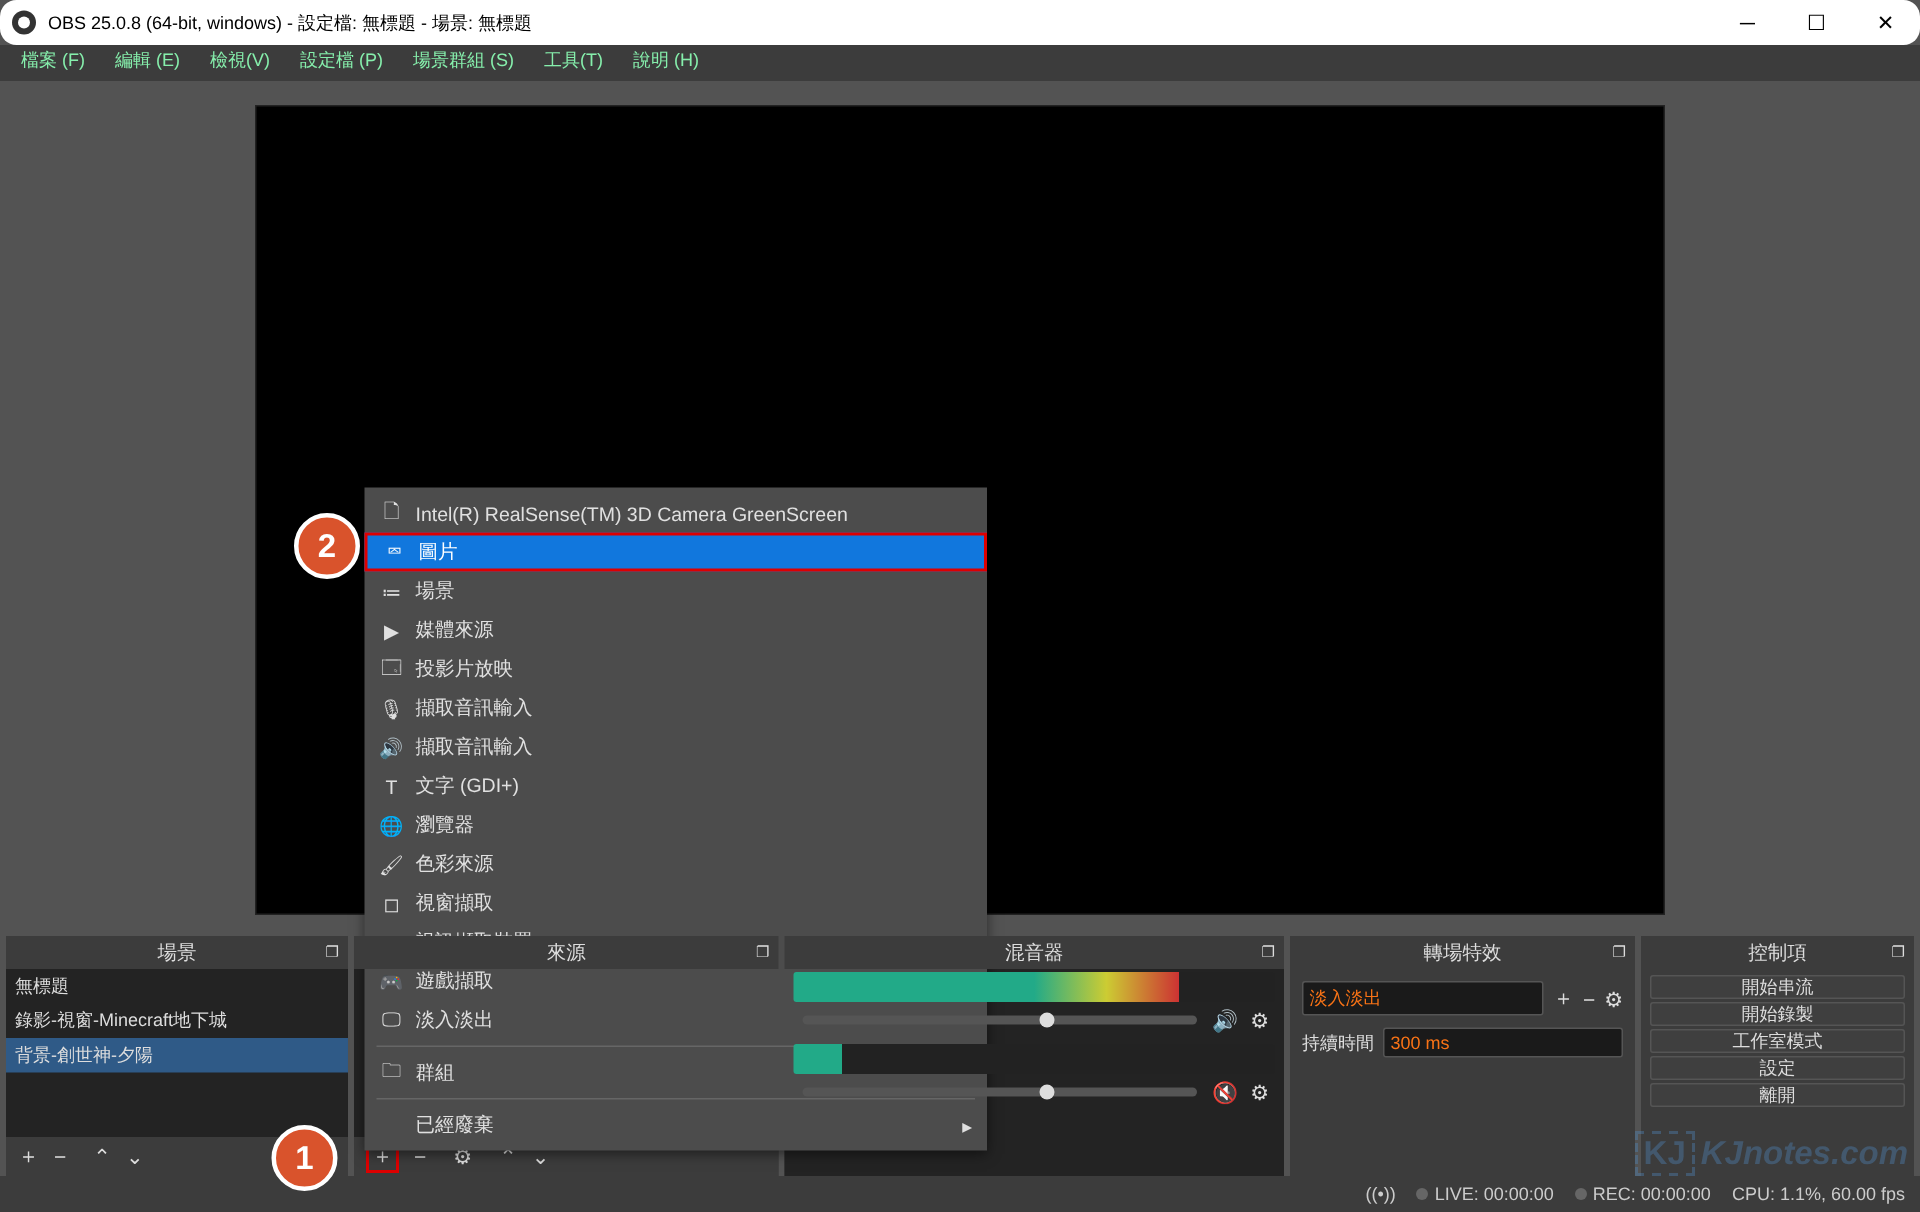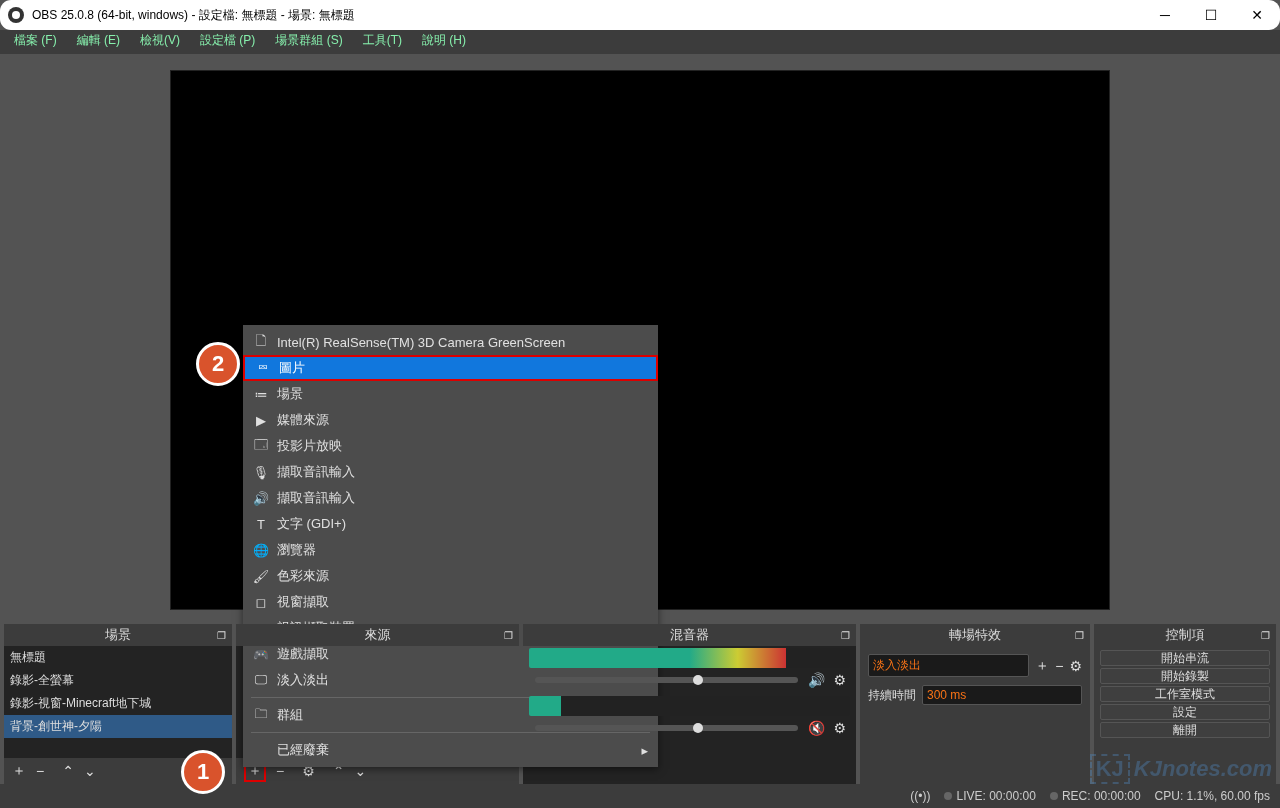--- a/index.html
+++ b/index.html
@@ -174,21 +174,20 @@
 
 <div class="docks">
 
   <div class="dock scenes">
     <div class="dock-title">
         <span>場景</span>
         <span class="pop">❐</span>
       </div>
     <div class="dock-body">
       <div class="scene-item">無標題</div>
-      <div class="scene-item">錄影-全螢幕</div>
       <div class="scene-item">錄影-視窗-Minecraft地下城</div>
       <div class="scene-item sel">背景-創世神-夕陽</div>
     </div>
     <div class="dock-toolbar">
       <span>＋</span>
       <span>−</span>
       <span style="margin-left:8px">⌃</span>
       <span>⌄</span>
     </div>
   </div>

